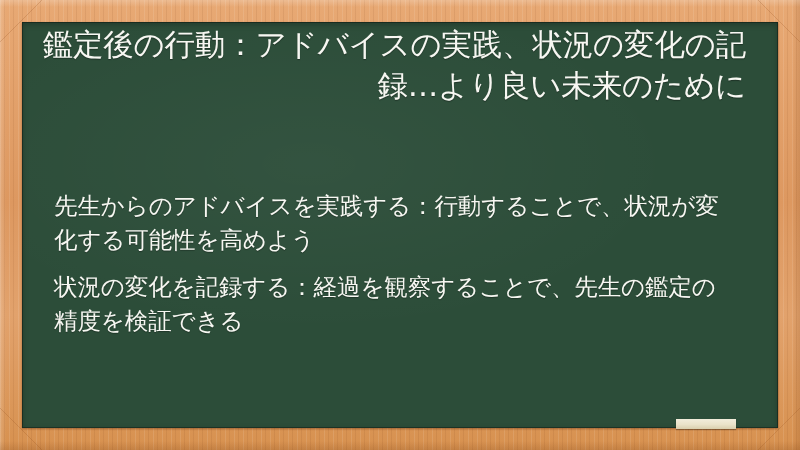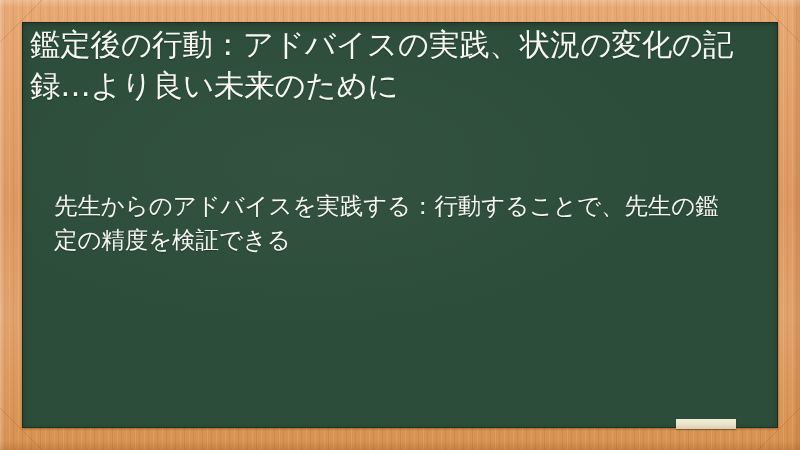--- a/index.html
+++ b/index.html
@@ -86,20 +86,21 @@
     position: absolute;
     left: 30px;
     top: 24px;
     width: 716px;
     color: #f7f7f2;
     font-size: 30.5px;
     line-height: 41px;
     font-weight: 400;
     letter-spacing: -0.2px;
     text-shadow: 0 1px 1px rgba(0,0,0,0.35);
+    text-align: right;
   }
 
   #bullets {
     position: absolute;
     left: 54px;
     top: 190px;
     width: 678px;
   }
 
   .bullet {
@@ -137,17 +138,18 @@
 
   <div id="board"></div>
 
   <div id="eraser"></div>
 
   <div id="text-layer">
 
     <div id="title">鑑定後の行動：アドバイスの実践、状況の変化の記録…より良い未来のために</div>
 
     <div id="bullets">
-      <div class="bullet">先生からのアドバイスを実践する：行動することで、先生の鑑定の精度を検証できる</div>
+      <div class="bullet">先生からのアドバイスを実践する：行動することで、状況が変化する可能性を高めよう</div>
+      <div class="bullet">状況の変化を記録する：経過を観察することで、先生の鑑定の精度を検証できる</div>
     </div>
 
   </div>
 </div>
 
 </body></html>

